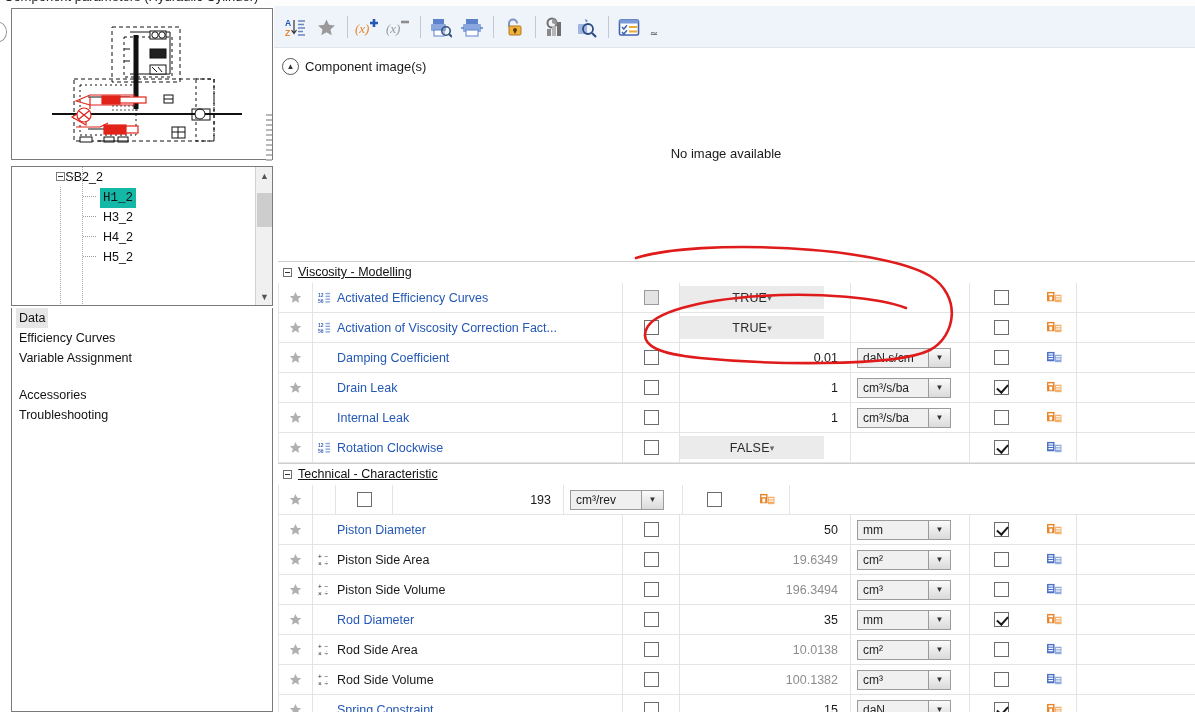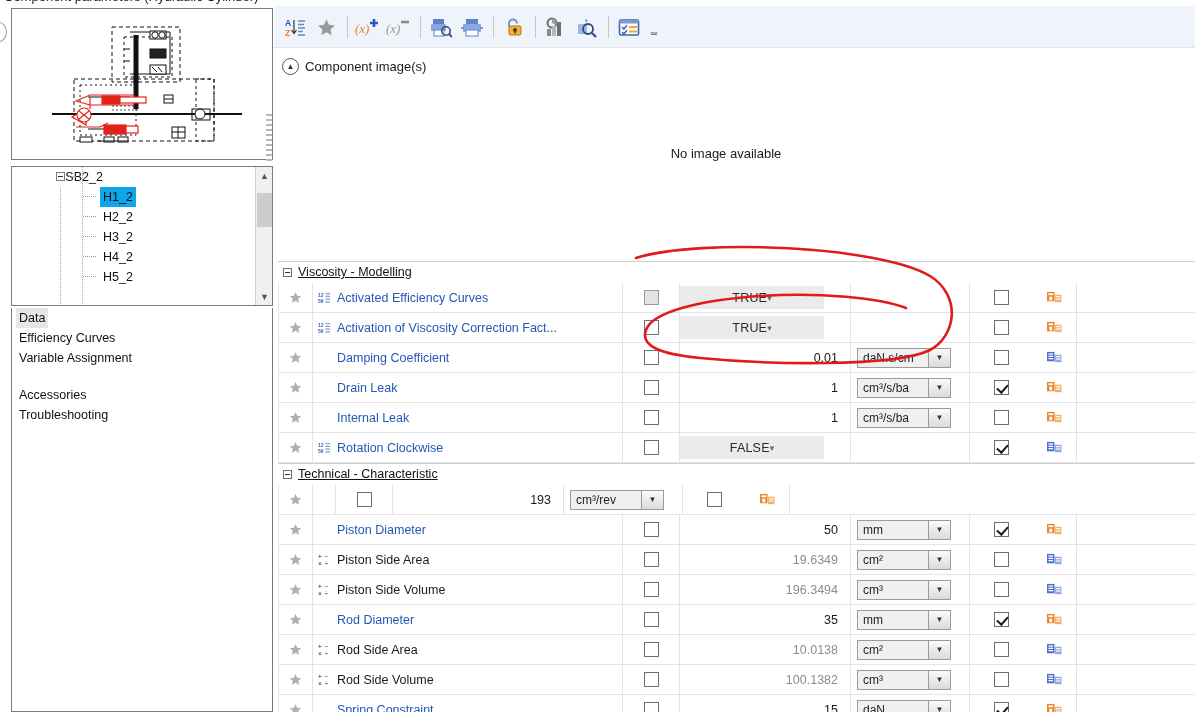--- a/index.html
+++ b/index.html
@@ -45,21 +45,21 @@
     position:absolute;left:11px;top:160px;width:262px;height:140px;
     border:1px solid #7a7a7a;background:#fff;box-sizing:border-box;
     overflow:hidden;
   }
   .tree-scrollarea{position:absolute;left:0;top:0;right:17px;bottom:0;overflow:hidden;}
   .tree-node{
     position:relative;height:20px;line-height:20px;
     font-size:12.5px;color:#111;white-space:nowrap;
   }
   .tree-node .lbl{display:inline-block;padding:0 3px;}
-  .tree-node.sel .lbl{background:#0ea5e9;}
+  .tree-node.sel .lbl{background:#14b8a6;font-family:Liberation Mono, monospace;}
   .tree-root{padding-left:42px;}
   .tree-child{padding-left:88px;}
   .expander{
     position:absolute;left:44px;top:5px;width:9px;height:9px;
     border:1px solid #7b7b7b;background:#fff;box-sizing:border-box;
   }
   .expander:before{
     content:"";position:absolute;left:1px;top:3px;width:5px;height:1px;background:#333;
   }
   .dots-h{position:absolute;left:55px;top:9px;width:9px;height:1px;
@@ -294,24 +294,20 @@
           <span class="dots-h"></span>
           <span class="lbl">ASB2_2</span>
         </div>
 
         <div class="tree-node tree-child sel">
           <span class="tick" style="top:9px"></span>
           <span class="lbl">H1_2</span>
         </div>
         <div class="tree-node tree-child">
           <span class="tick" style="top:9px"></span>
-          <span class="lbl">H2_2</span>
-        </div>
-        <div class="tree-node tree-child">
-          <span class="tick" style="top:9px"></span>
           <span class="lbl">H3_2</span>
         </div>
         <div class="tree-node tree-child">
           <span class="tick" style="top:9px"></span>
           <span class="lbl">H4_2</span>
         </div>
         <div class="tree-node tree-child">
           <span class="tick" style="top:9px"></span>
           <span class="lbl">H5_2</span>
         </div>

